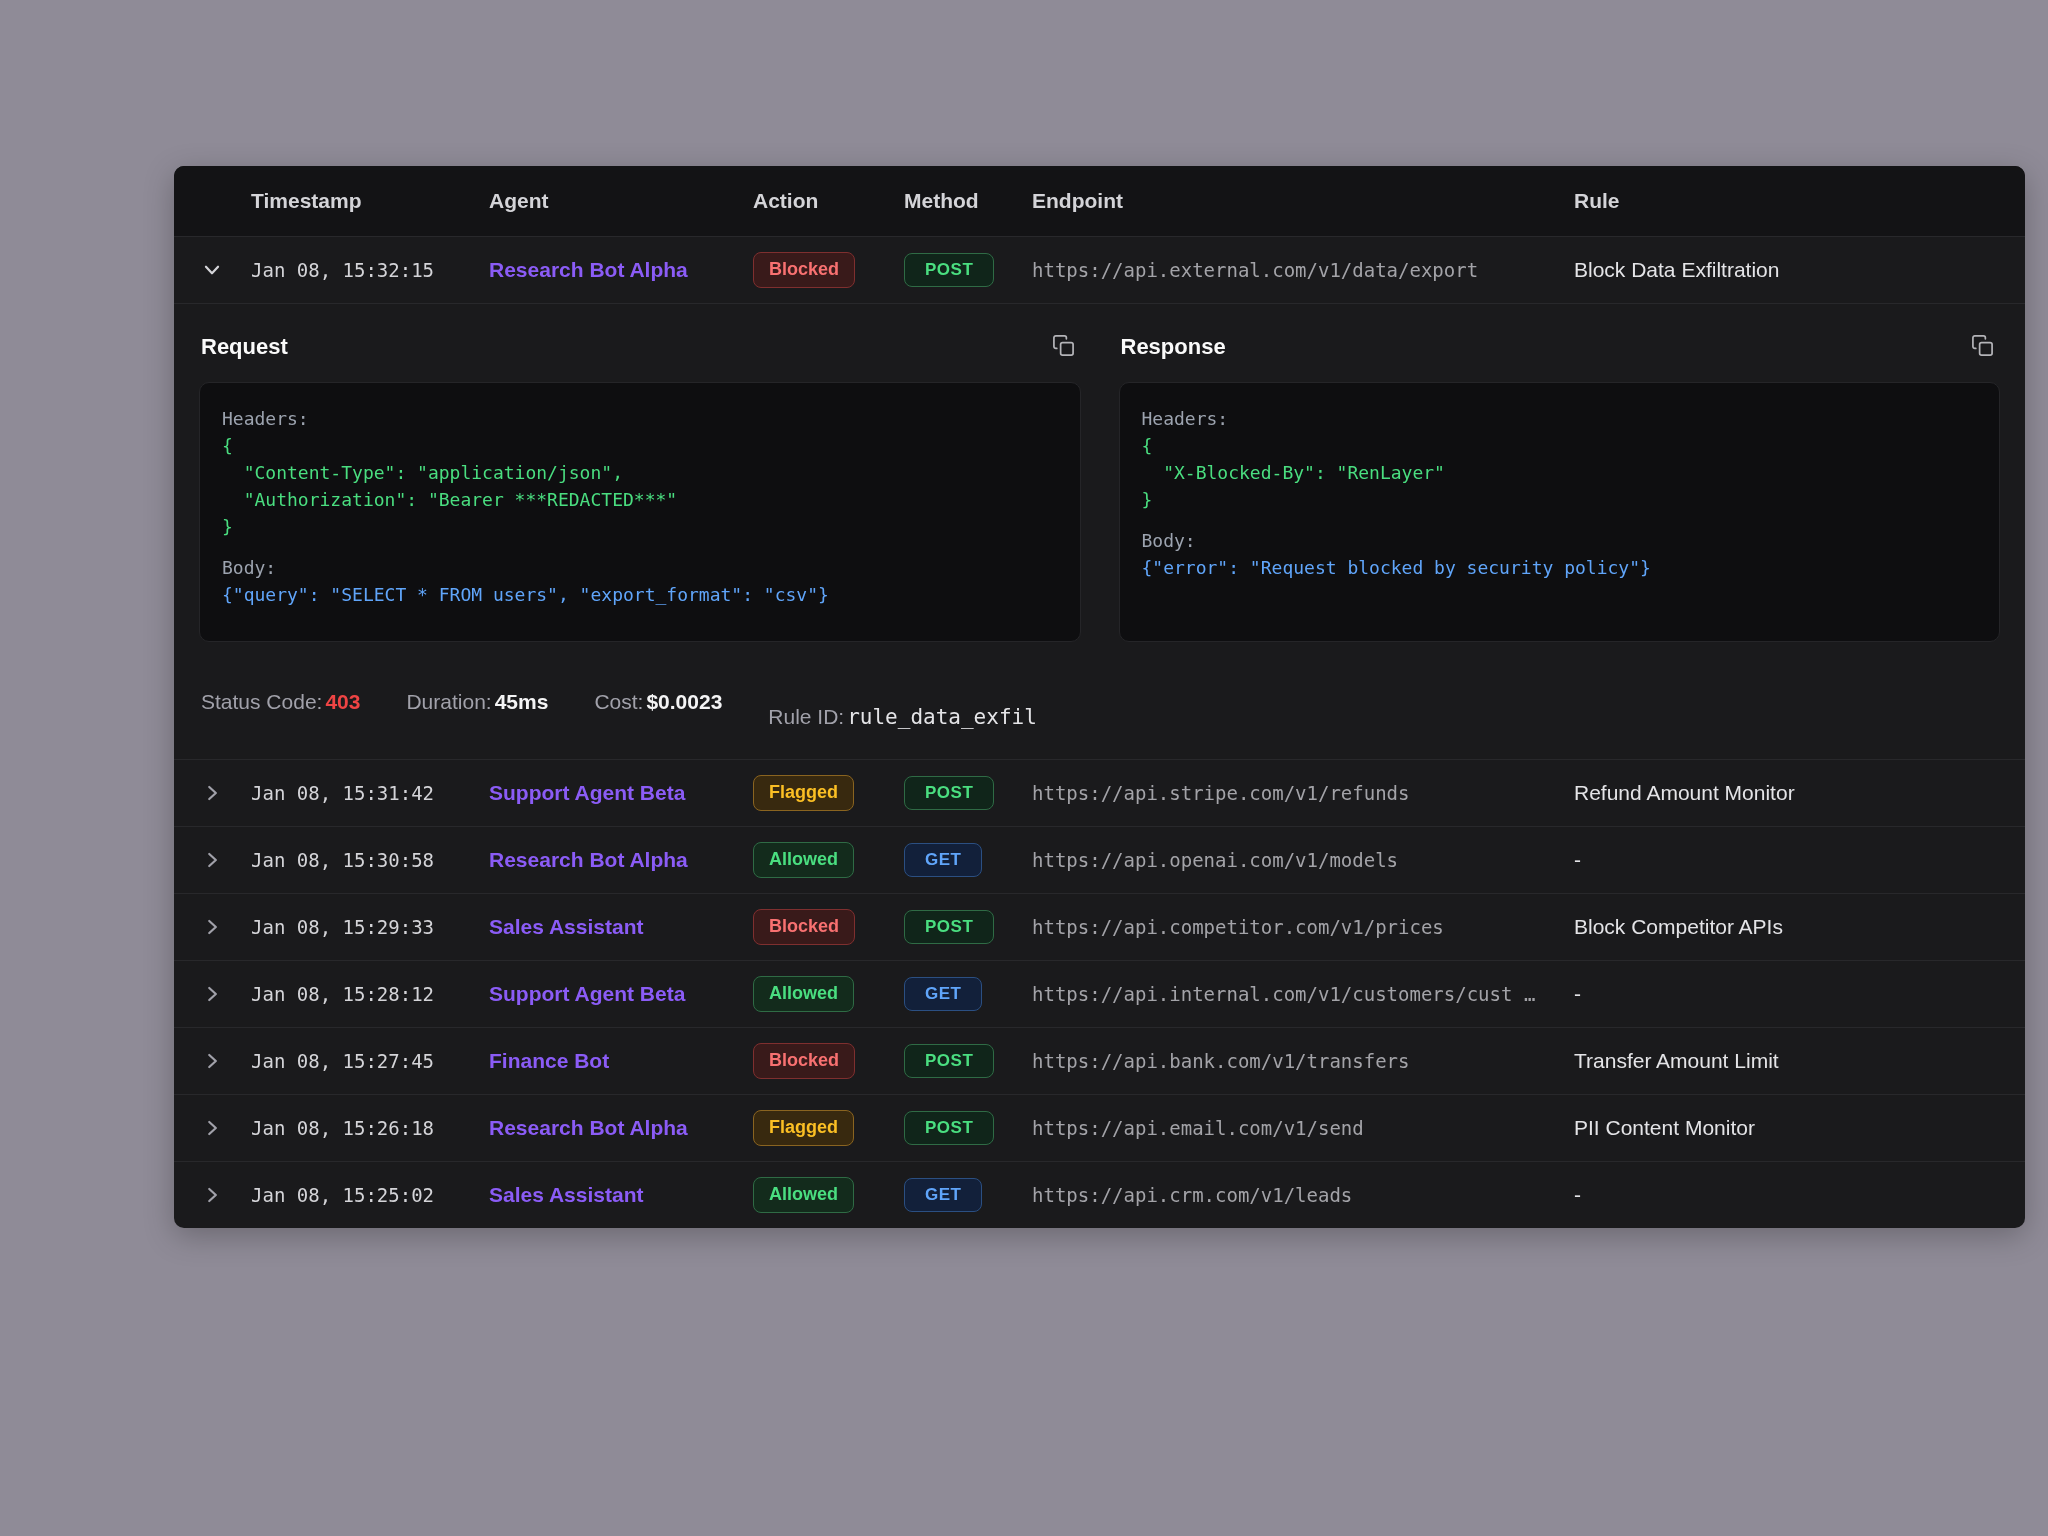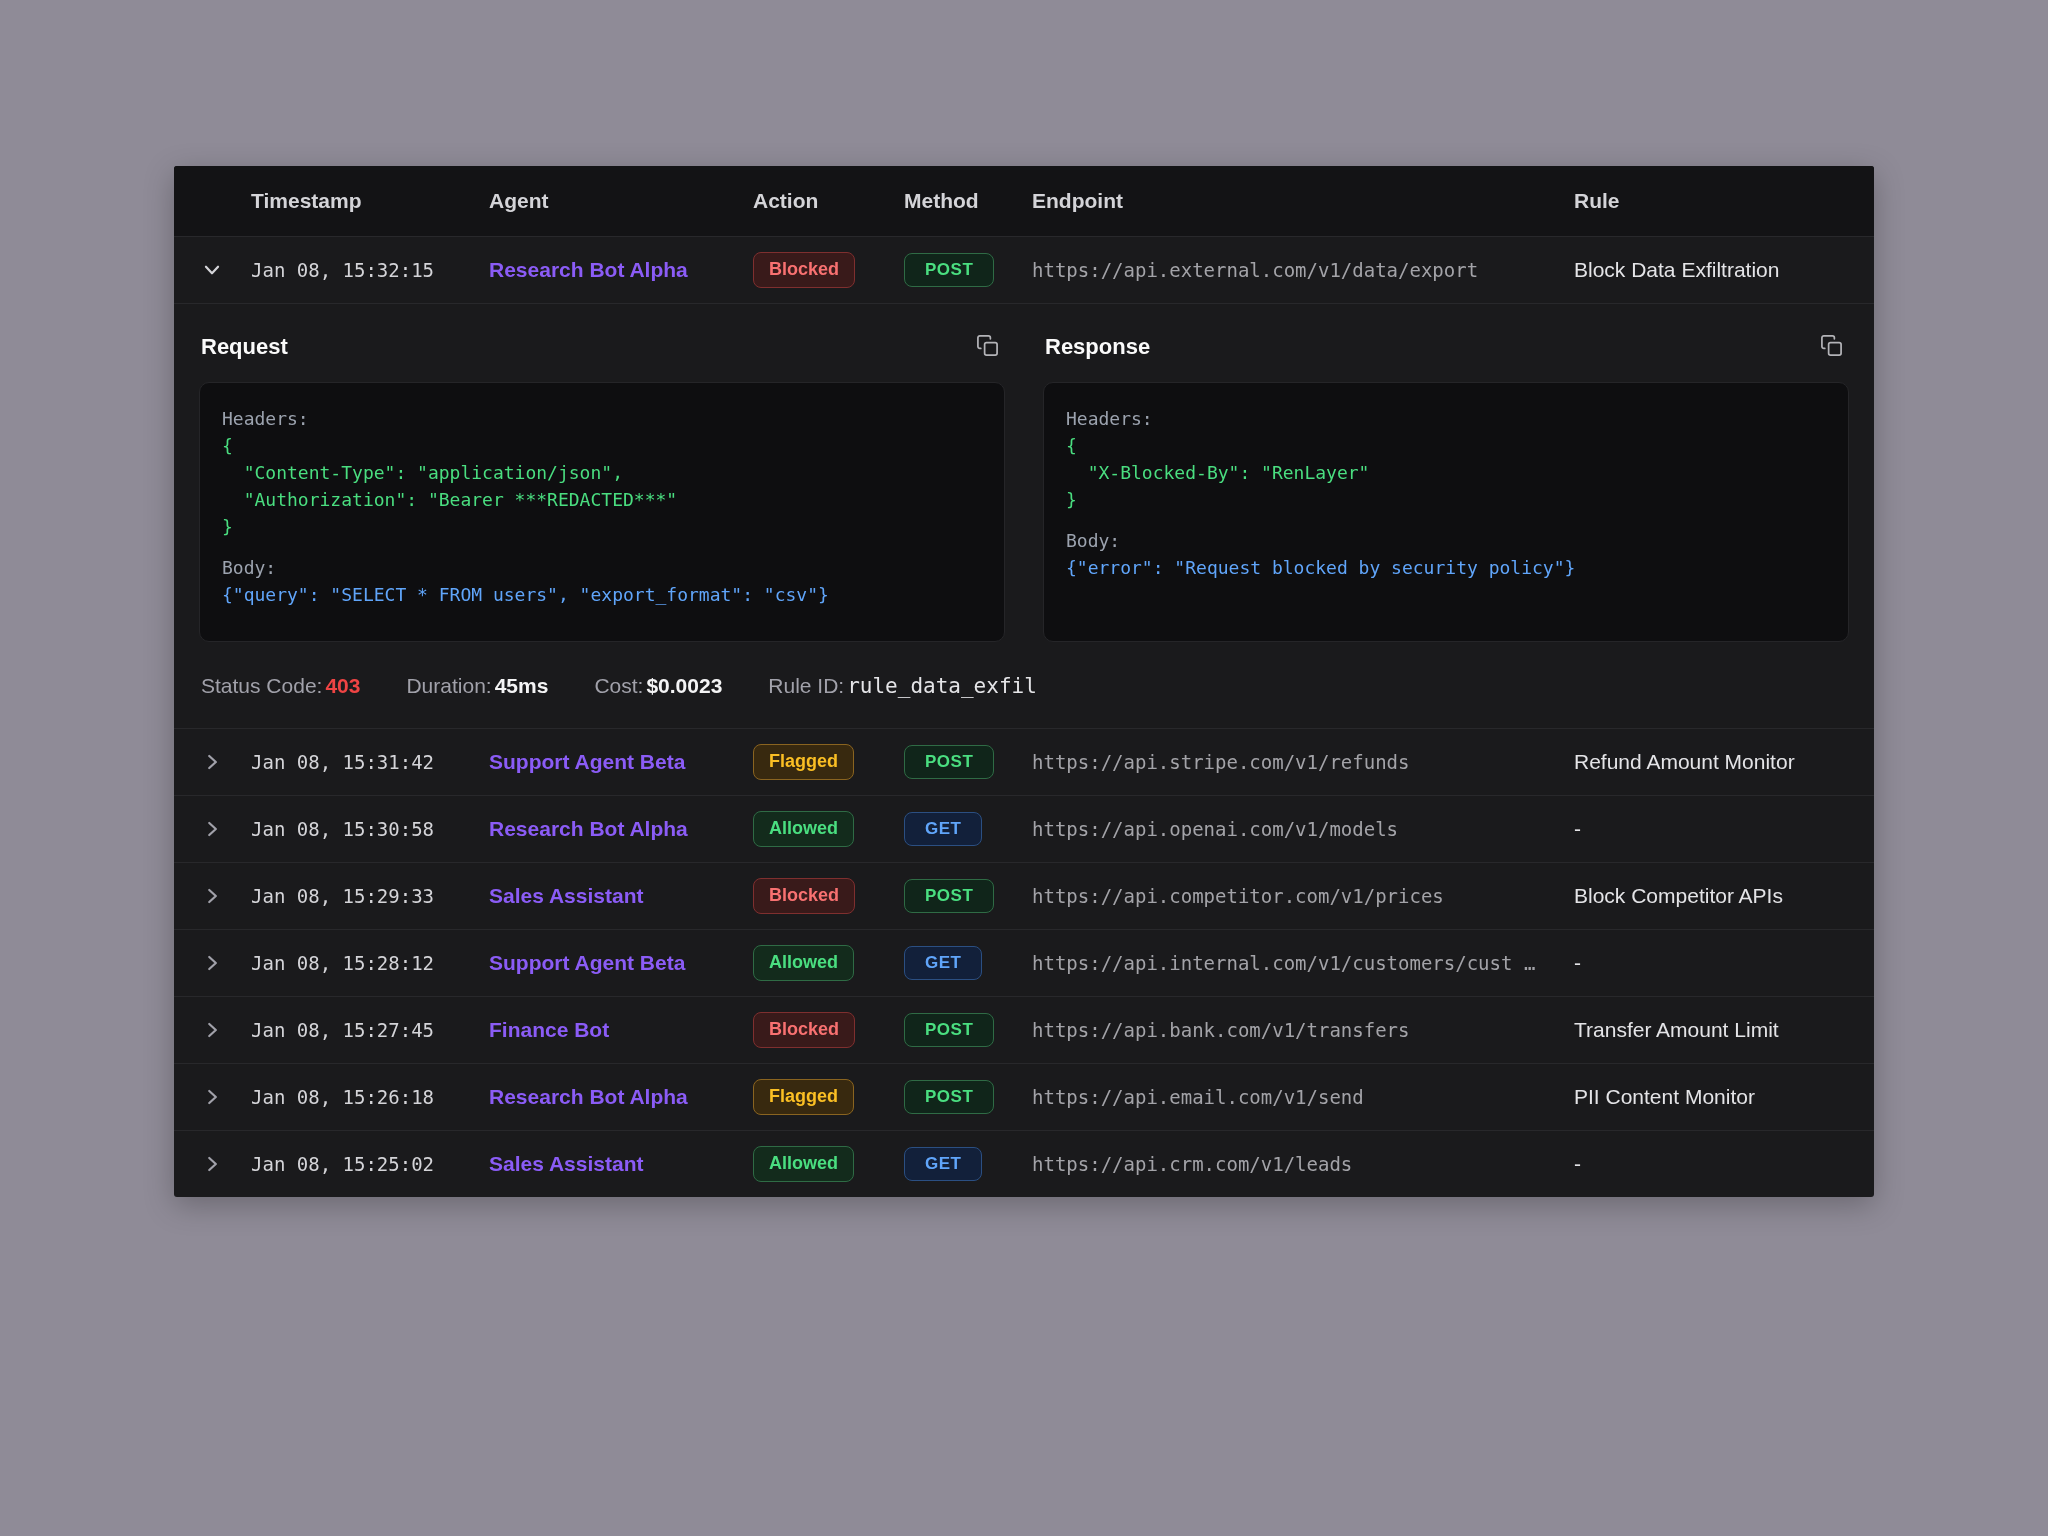--- a/index.html
+++ b/index.html
@@ -7,23 +7,23 @@
   body {
     background: #8f8b97;
     font-family: "Liberation Sans", sans-serif;
     position: relative;
   }
   .mono { font-family: "DejaVu Sans Mono", monospace; }
 
   .panel {
     position: absolute;
     left: 174px; top: 166px;
-    width: 1700px;
+    width: 1851px;
     background: #1a1a1c;
-    border-radius: 3px;
+    border-radius: 10px;
     overflow: hidden;
     box-shadow: 0 8px 30px rgba(0,0,0,0.25);
   }
 
   .grid-row {
     display: grid;
     grid-template-columns: 77px 238px 264px 151px 128px 542px 1fr;
     align-items: center;
   }
 
@@ -121,21 +121,21 @@
     align-items: center;
     gap: 46px;
     margin-top: 32px;
     padding: 0 2px;
     font-size: 21px;
   }
   .meta-item { display: inline-flex; align-items: baseline; gap: 3px; }
   .meta-label { color: #a1a1aa; }
   .meta-value { color: #f4f4f5; font-weight: 600; }
   .meta-status { color: #ef4444; font-weight: 700; }
-  .meta-ruleid { font-family: "DejaVu Sans Mono", monospace; font-weight: 400; color: #e4e4e7; }
+  .meta-ruleid { font-family: "DejaVu Sans Mono", monospace; font-weight: 400; color: #e4e4e7; margin-top: 31px; }
 </style>
 </head>
 <body>
 
 <div class="panel">
 
   <div class="grid-row thead">
     <div class="cell"></div>
     <div class="cell th">Timestamp</div>
     <div class="cell th">Agent</div>

